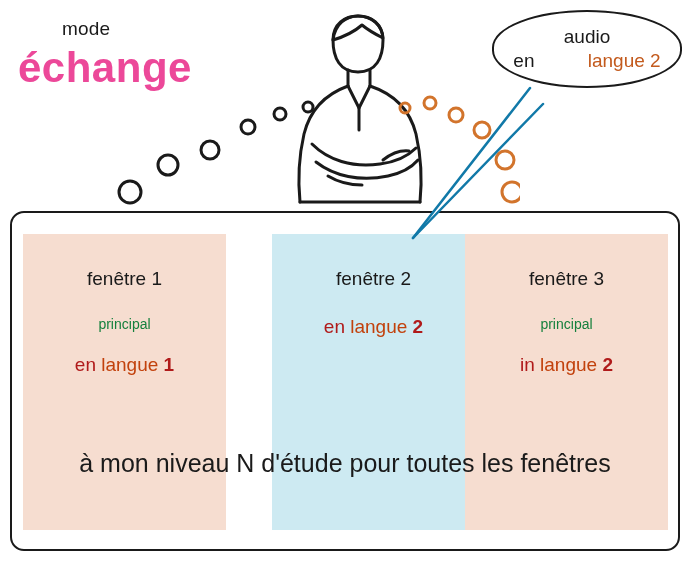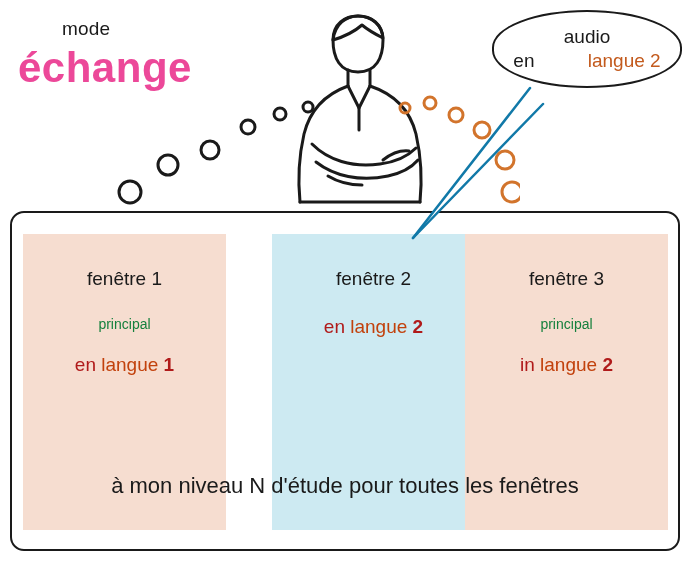--- a/index.html
+++ b/index.html
@@ -142,24 +142,23 @@
     font-weight: bold;
     color: #b01a1a;
   }
 
   .footer-note {
     position: absolute;
     left: 0;
     right: 0;
     top: 236px;
     text-align: center;
-    font-size: 22px;
+    font-size: 25px;
     color: #1a1a1a;
     z-index: 3;
-    margin-top: 24px;
   }
 </style>
 </head>
 <body>
 
 <div id="stage">
 
   <div class="mode-label">mode</div>
   <div class="title">échange</div>
 

